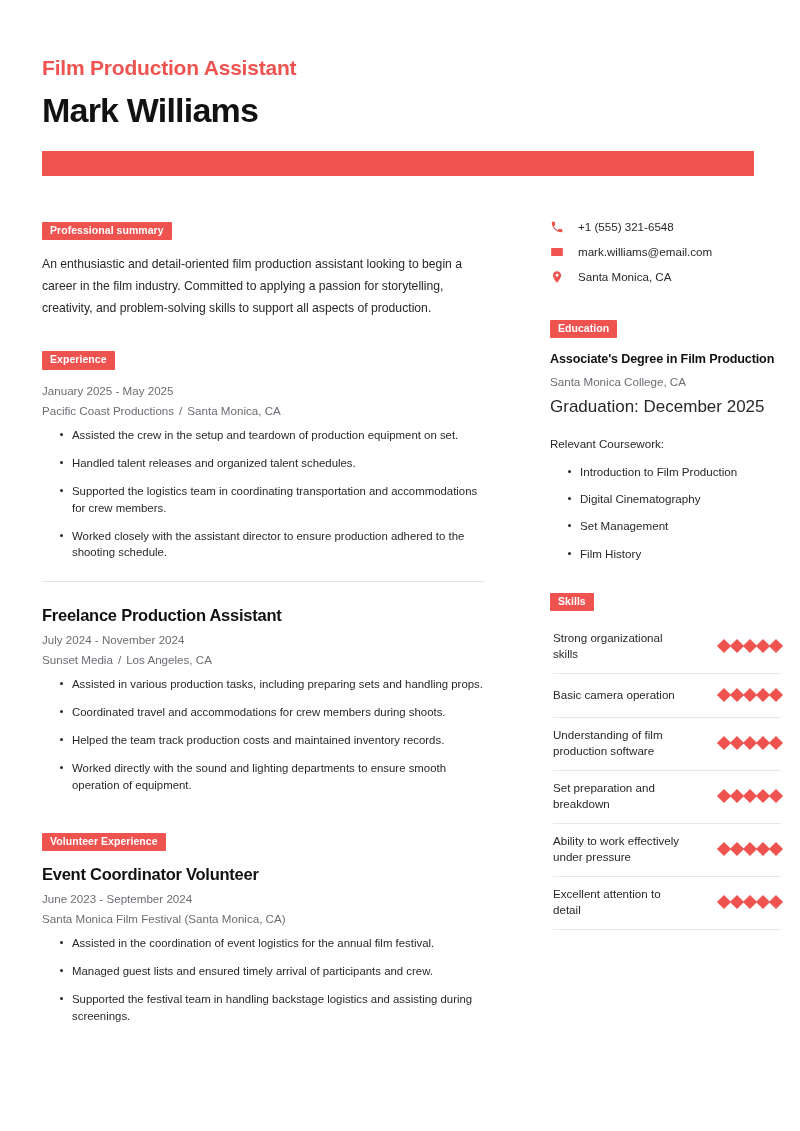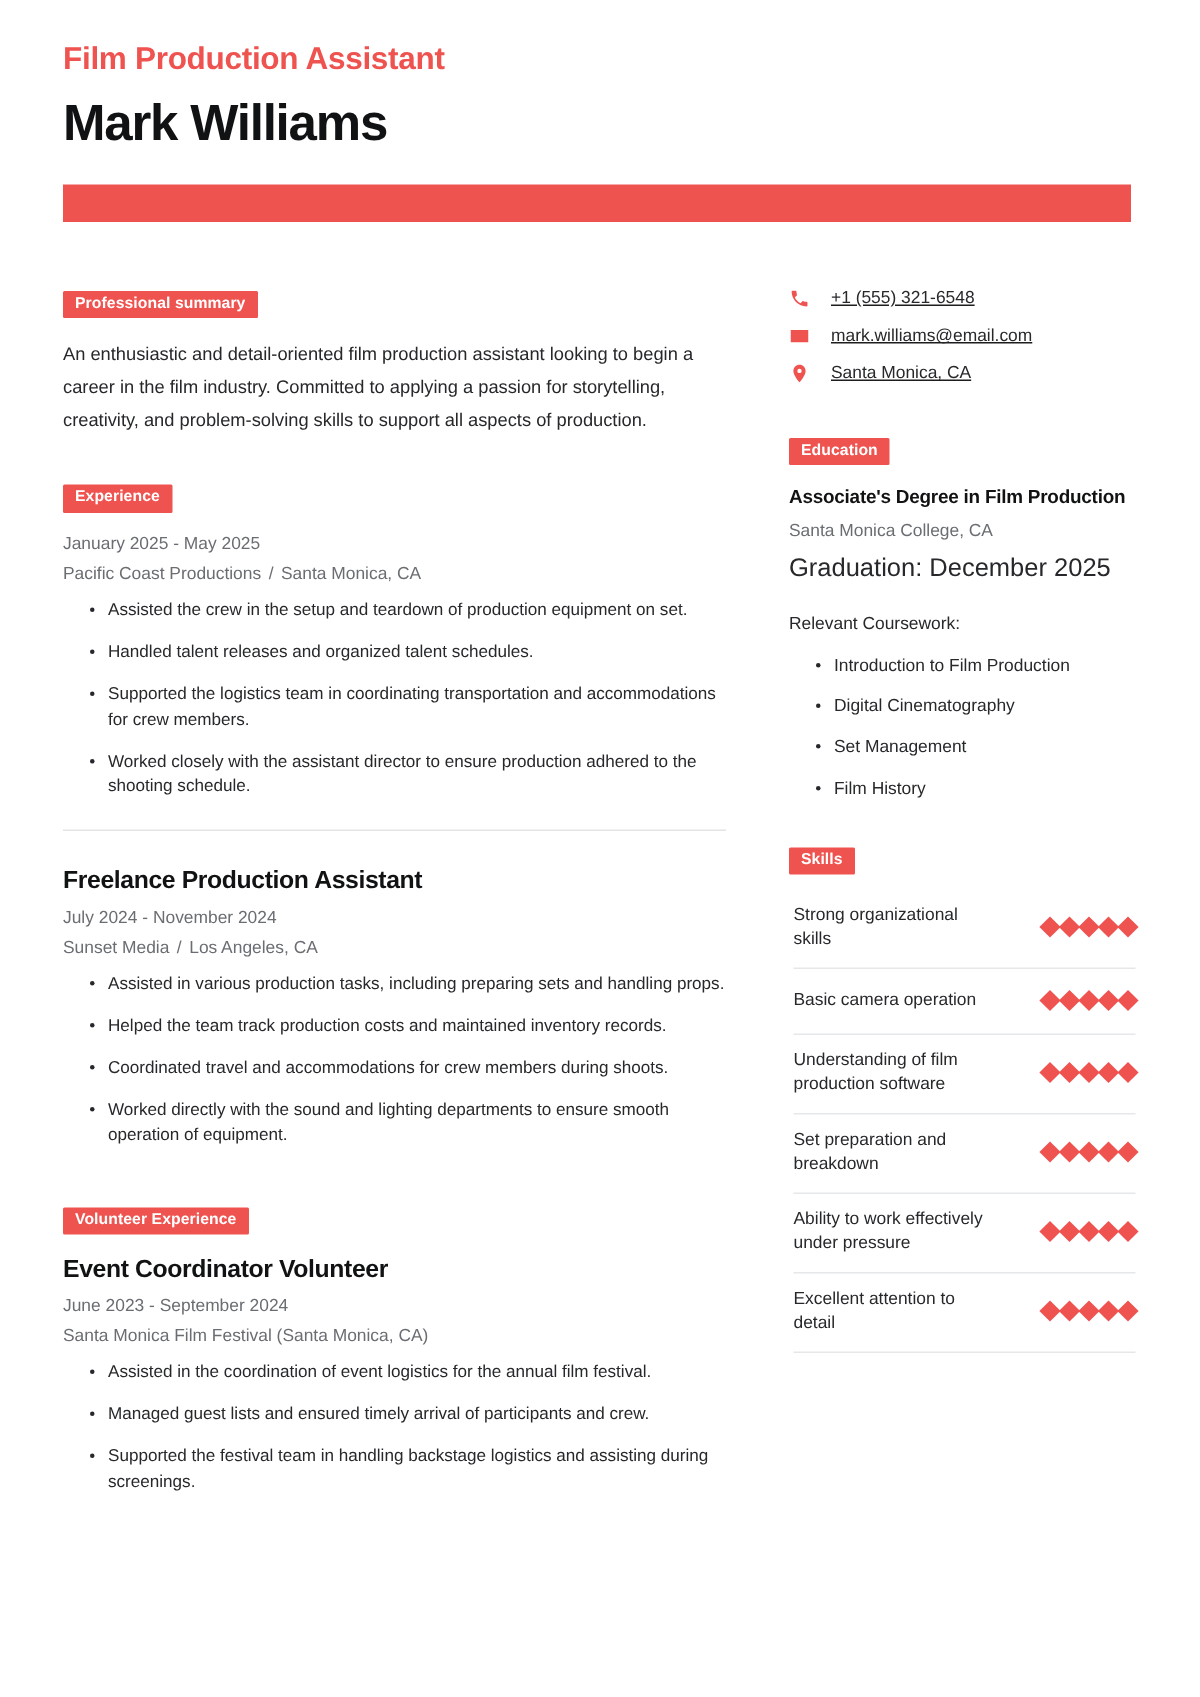--- a/index.html
+++ b/index.html
@@ -14,21 +14,21 @@
     font-family: "Liberation Sans", sans-serif;
     color: #1d1d1f;
     position: relative;
     overflow: hidden;
   }
 
   .page {
     width: 800px;
     min-height: 1131px;
     background: #ffffff;
-    padding: 28px 46px 0 42px;
+    padding: 56px 46px 0 42px;
   }
 
   
   .header { margin-bottom: 0; }
   .job-title {
     color: #ef5350;
     font-size: 21px;
     font-weight: bold;
     letter-spacing: -0.2px;
     margin: 0 0 14px 0;
@@ -46,20 +46,21 @@
     height: 25px;
     background: #ef5350;
     width: 100%;
     margin-bottom: 44px;
   }
 
   
   .columns {
     display: flex;
     align-items: flex-start;
+    gap: 24px;
   }
   .col-left {
     width: 470px;
     flex: 0 0 470px;
     padding-right: 28px;
   }
   .col-right {
     flex: 1 1 auto;
     padding-left: 14px;
   }
@@ -136,21 +137,20 @@
     border-top: 1px solid #e3e4e6;
     margin: 20px 0 24px 0;
   }
   .section-gap { height: 26px; }
 
   
   .contact-list {
     margin: 0 0 34px 0;
     padding: 0;
     list-style: none;
-    text-decoration: underline;
   }
   .contact-item {
     display: flex;
     align-items: center;
     margin-bottom: 11px;
     font-size: 11.6px;
     color: #26282b;
   }
   .contact-icon {
     width: 17px;
@@ -284,22 +284,22 @@
         <hr class="entry-divider">
 
         <div class="entry">
           <div class="entry-title">Freelance Production Assistant</div>
           <div class="entry-dates">July 2024 - November 2024</div>
           <div class="entry-org">
             <span>Sunset Media</span><span class="sep">/</span><span>Los Angeles, CA</span>
           </div>
           <ul class="bullets">
             <li>Assisted in various production tasks, including preparing sets and handling props.</li>
+            <li>Coordinated travel and accommodations for crew members during shoots.</li>
             <li>Helped the team track production costs and maintained inventory records.</li>
-            <li>Coordinated travel and accommodations for crew members during shoots.</li>
             <li>Worked directly with the sound and lighting departments to ensure smooth operation of equipment.</li>
           </ul>
         </div>
       </div>
 
       <div class="section-gap"></div>
 
       <div>
         <span class="badge">Volunteer Experience</span>
 

